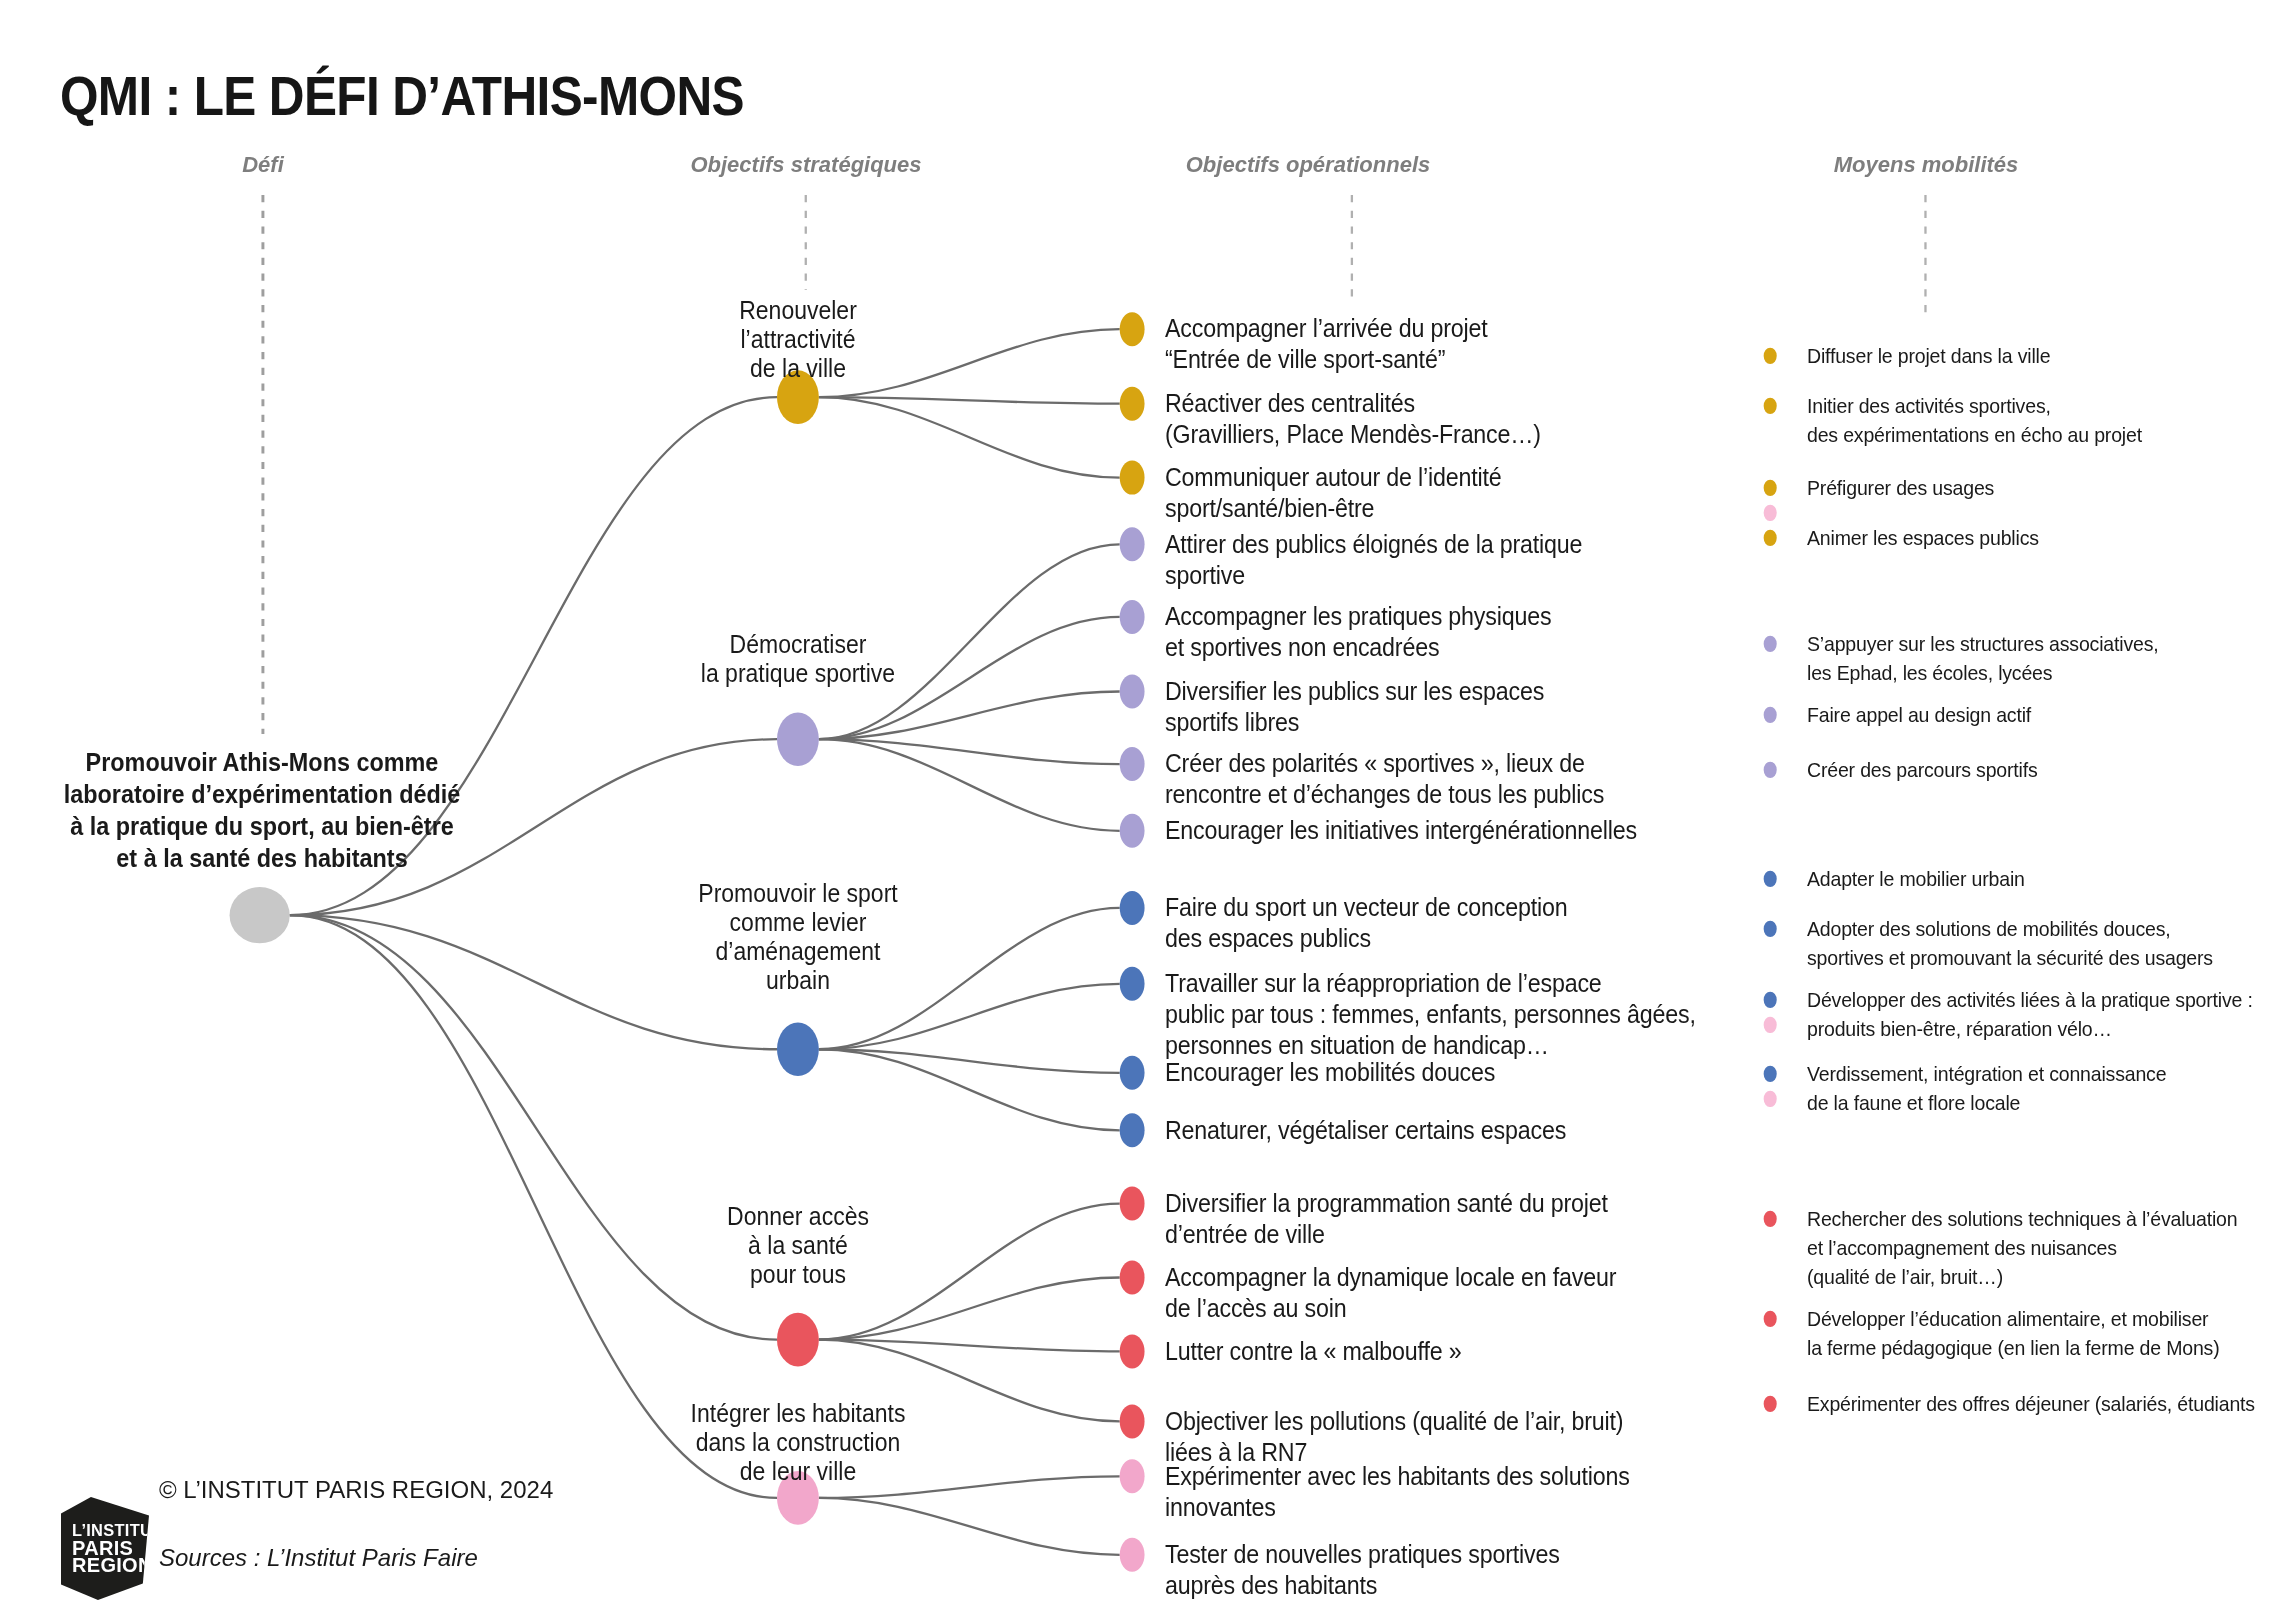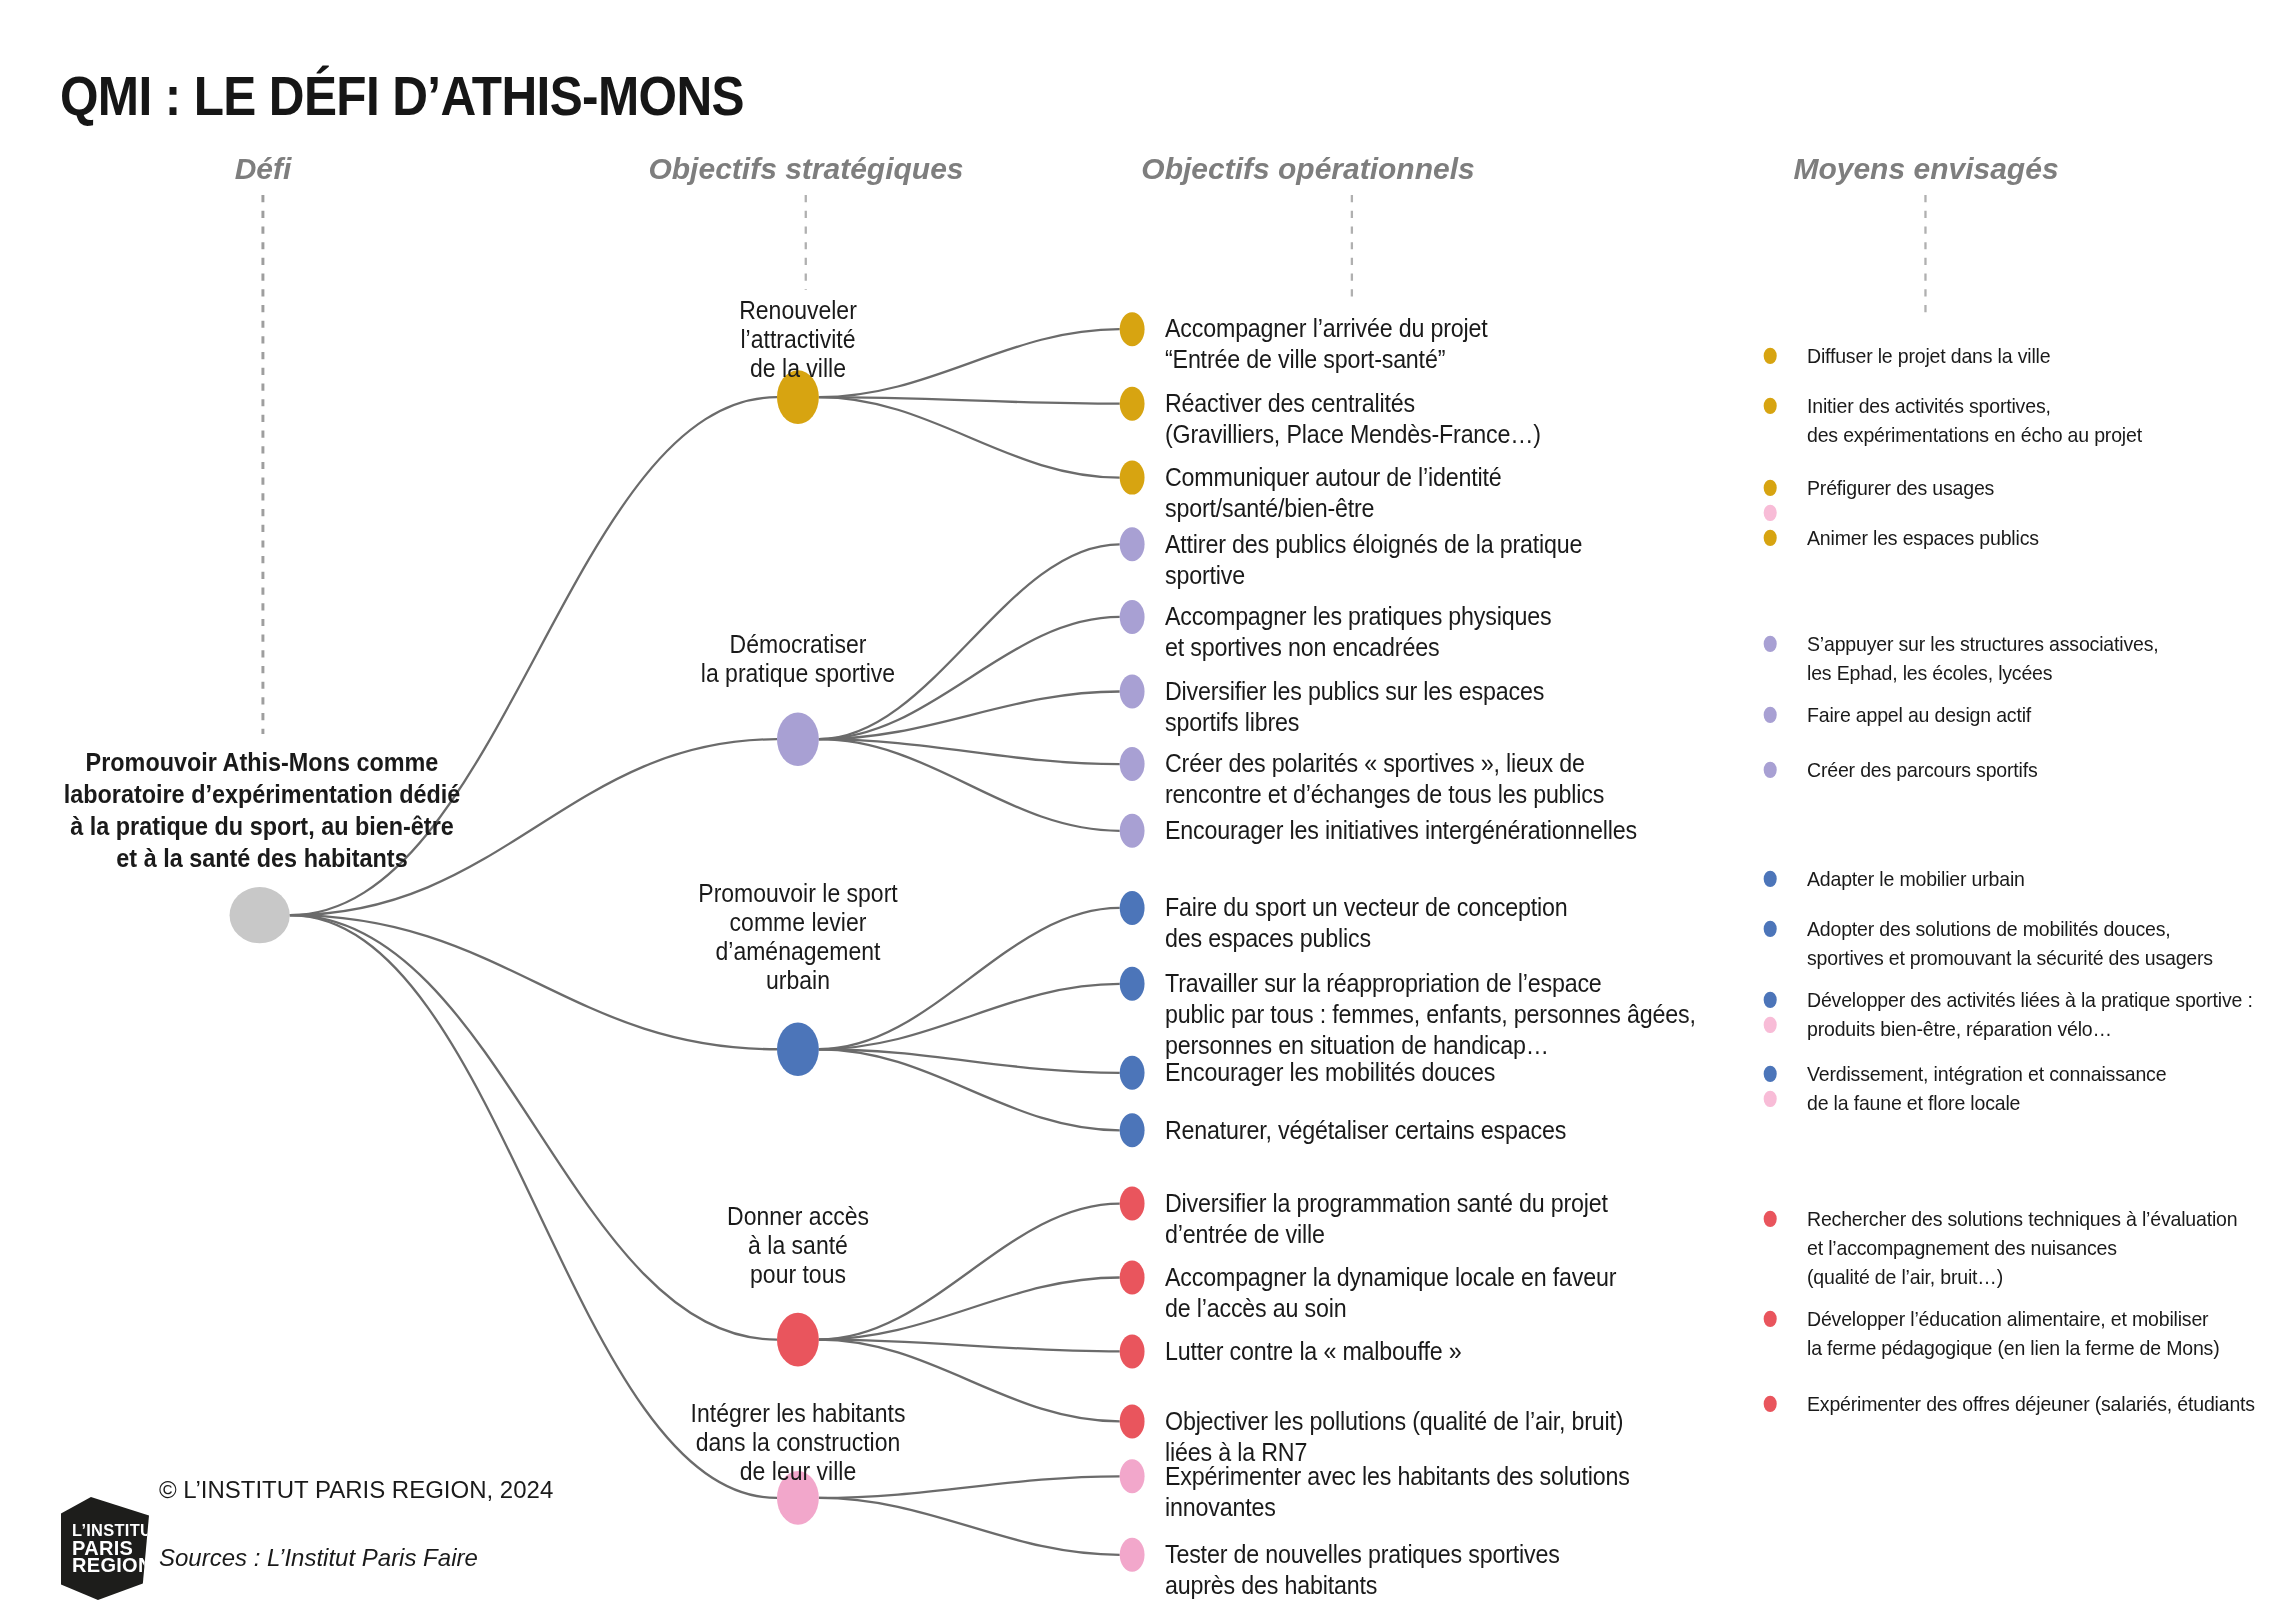--- a/index.html
+++ b/index.html
@@ -5,21 +5,21 @@
   html,body{margin:0;padding:0;}
   body{width:2295px;height:1623px;background:#ffffff;position:relative;overflow:hidden;
        font-family:"Liberation Sans",sans-serif;color:#1a1a1a;}
   #net{position:absolute;left:0;top:0;z-index:1;}
   path.curve{fill:none;stroke:#6b6b6b;stroke-width:3.5;}
   path.dash{fill:none;stroke:#b0b0b0;stroke-width:3.5;stroke-dasharray:11 13;}
   path.dash-defi{stroke:#9e9e9e;stroke-width:4.5;}
   .abs{position:absolute;z-index:2;}
   .title{left:60px;top:64px;font-size:55px;font-weight:bold;letter-spacing:-0.7px;
          transform:scaleX(.9);transform-origin:left top;white-space:nowrap;color:#161616;}
-  .hdr{transform:translateX(-50%);font-style:italic;font-weight:bold;font-size:30px;
+  .hdr{transform:translateX(-50%);font-style:italic;font-weight:bold;font-size:22px;
        color:#7e7e7e;white-space:nowrap;top:152px;}
   .root-label{left:262px;top:746px;transform:translateX(-50%) scaleX(.9);transform-origin:center top;
        text-align:center;font-weight:bold;font-size:26px;line-height:32px;white-space:pre-line;}
   .slabel{transform:translateX(-50%) scaleX(.92);transform-origin:center top;text-align:center;
        font-size:25px;line-height:29px;white-space:pre-line;left:798px;}
   .op{left:1165px;width:648px;font-size:25px;line-height:31px;letter-spacing:-0.2px;
        white-space:pre-line;transform:scaleX(.93);transform-origin:left top;}
   .mean{left:1763px;display:flex;align-items:flex-start;}
   .mean .dots{display:flex;flex-direction:column;gap:7.2px;margin-top:5.9px;width:14.4px;flex:none;}
   .mean .txt{margin-left:30px;width:510px;font-size:21px;line-height:29px;letter-spacing:-0.2px;
@@ -92,21 +92,21 @@
   <ellipse cx="1731" cy="2066" rx="19" ry="26" fill="#E9555D"></ellipse>
   <ellipse cx="1731" cy="2173" rx="19" ry="26" fill="#E9555D"></ellipse>
   <ellipse cx="1731" cy="2257" rx="19" ry="26" fill="#F2A7CB"></ellipse>
   <ellipse cx="1731" cy="2377" rx="19" ry="26" fill="#F2A7CB"></ellipse>
 </svg>
 
 <div class="abs title">QMI : LE DÉFI D’ATHIS-MONS</div>
 <div class="abs hdr" style="left:263px">Défi</div>
 <div class="abs hdr" style="left:806px">Objectifs stratégiques</div>
 <div class="abs hdr" style="left:1308px">Objectifs opérationnels</div>
-<div class="abs hdr" style="left:1926px">Moyens envisagés</div>
+<div class="abs hdr" style="left:1926px">Moyens mobilités</div>
 
 <div class="abs root-label">Promouvoir Athis-Mons comme
 laboratoire d’expérimentation dédié
 à la pratique du sport, au bien-être
 et à la santé des habitants</div>
 
 <div class="abs slabel" style="top:296px">Renouveler
 l’attractivité
 de la ville</div>
 <div class="abs slabel" style="top:630px">Démocratiser

